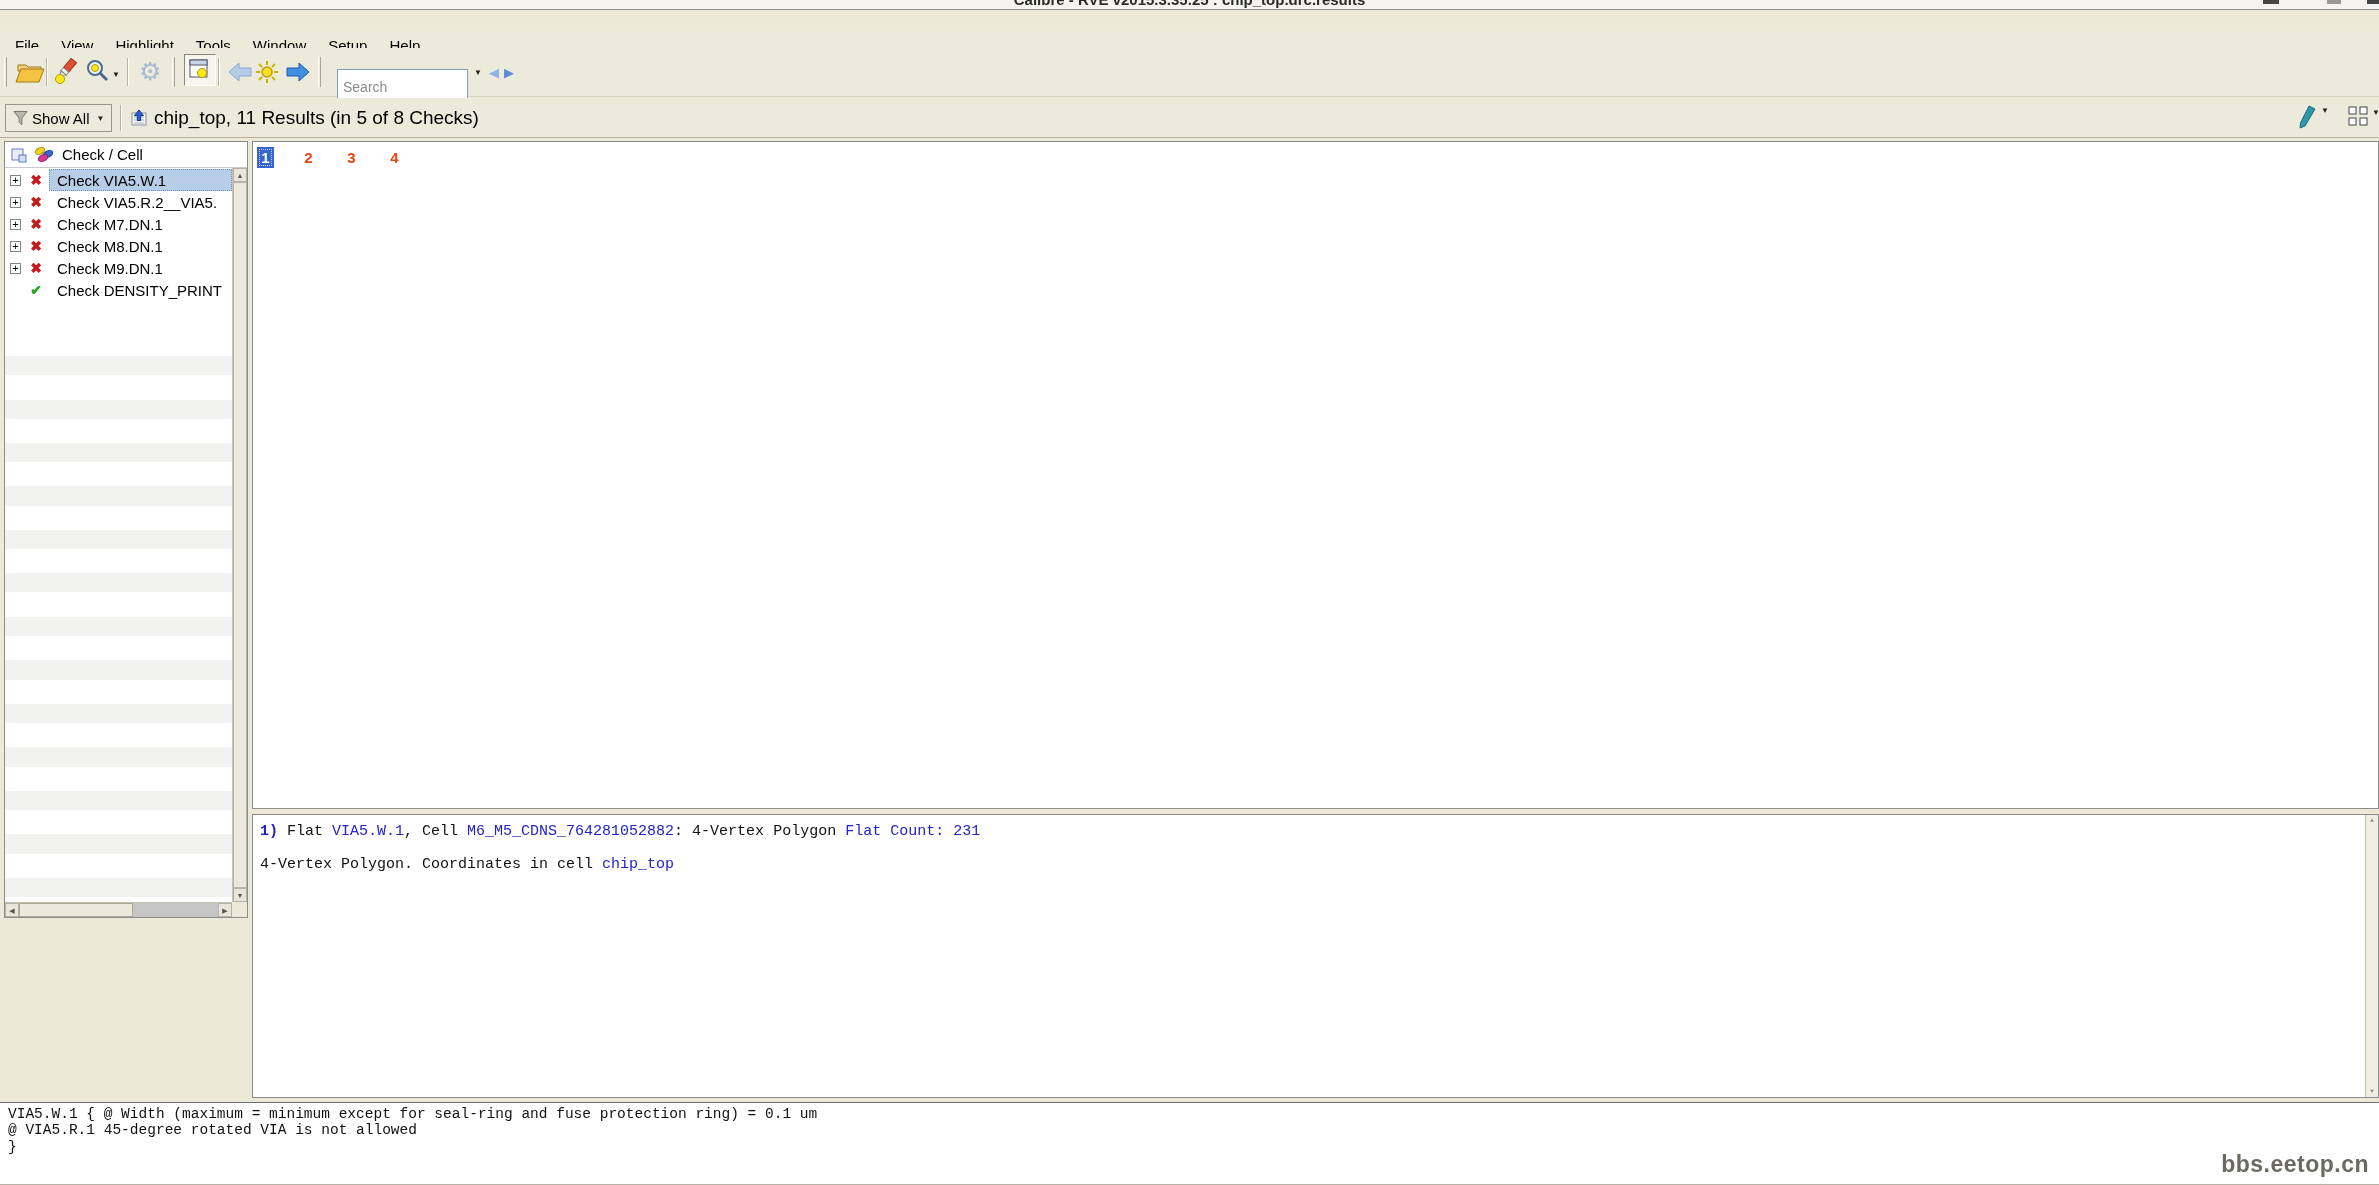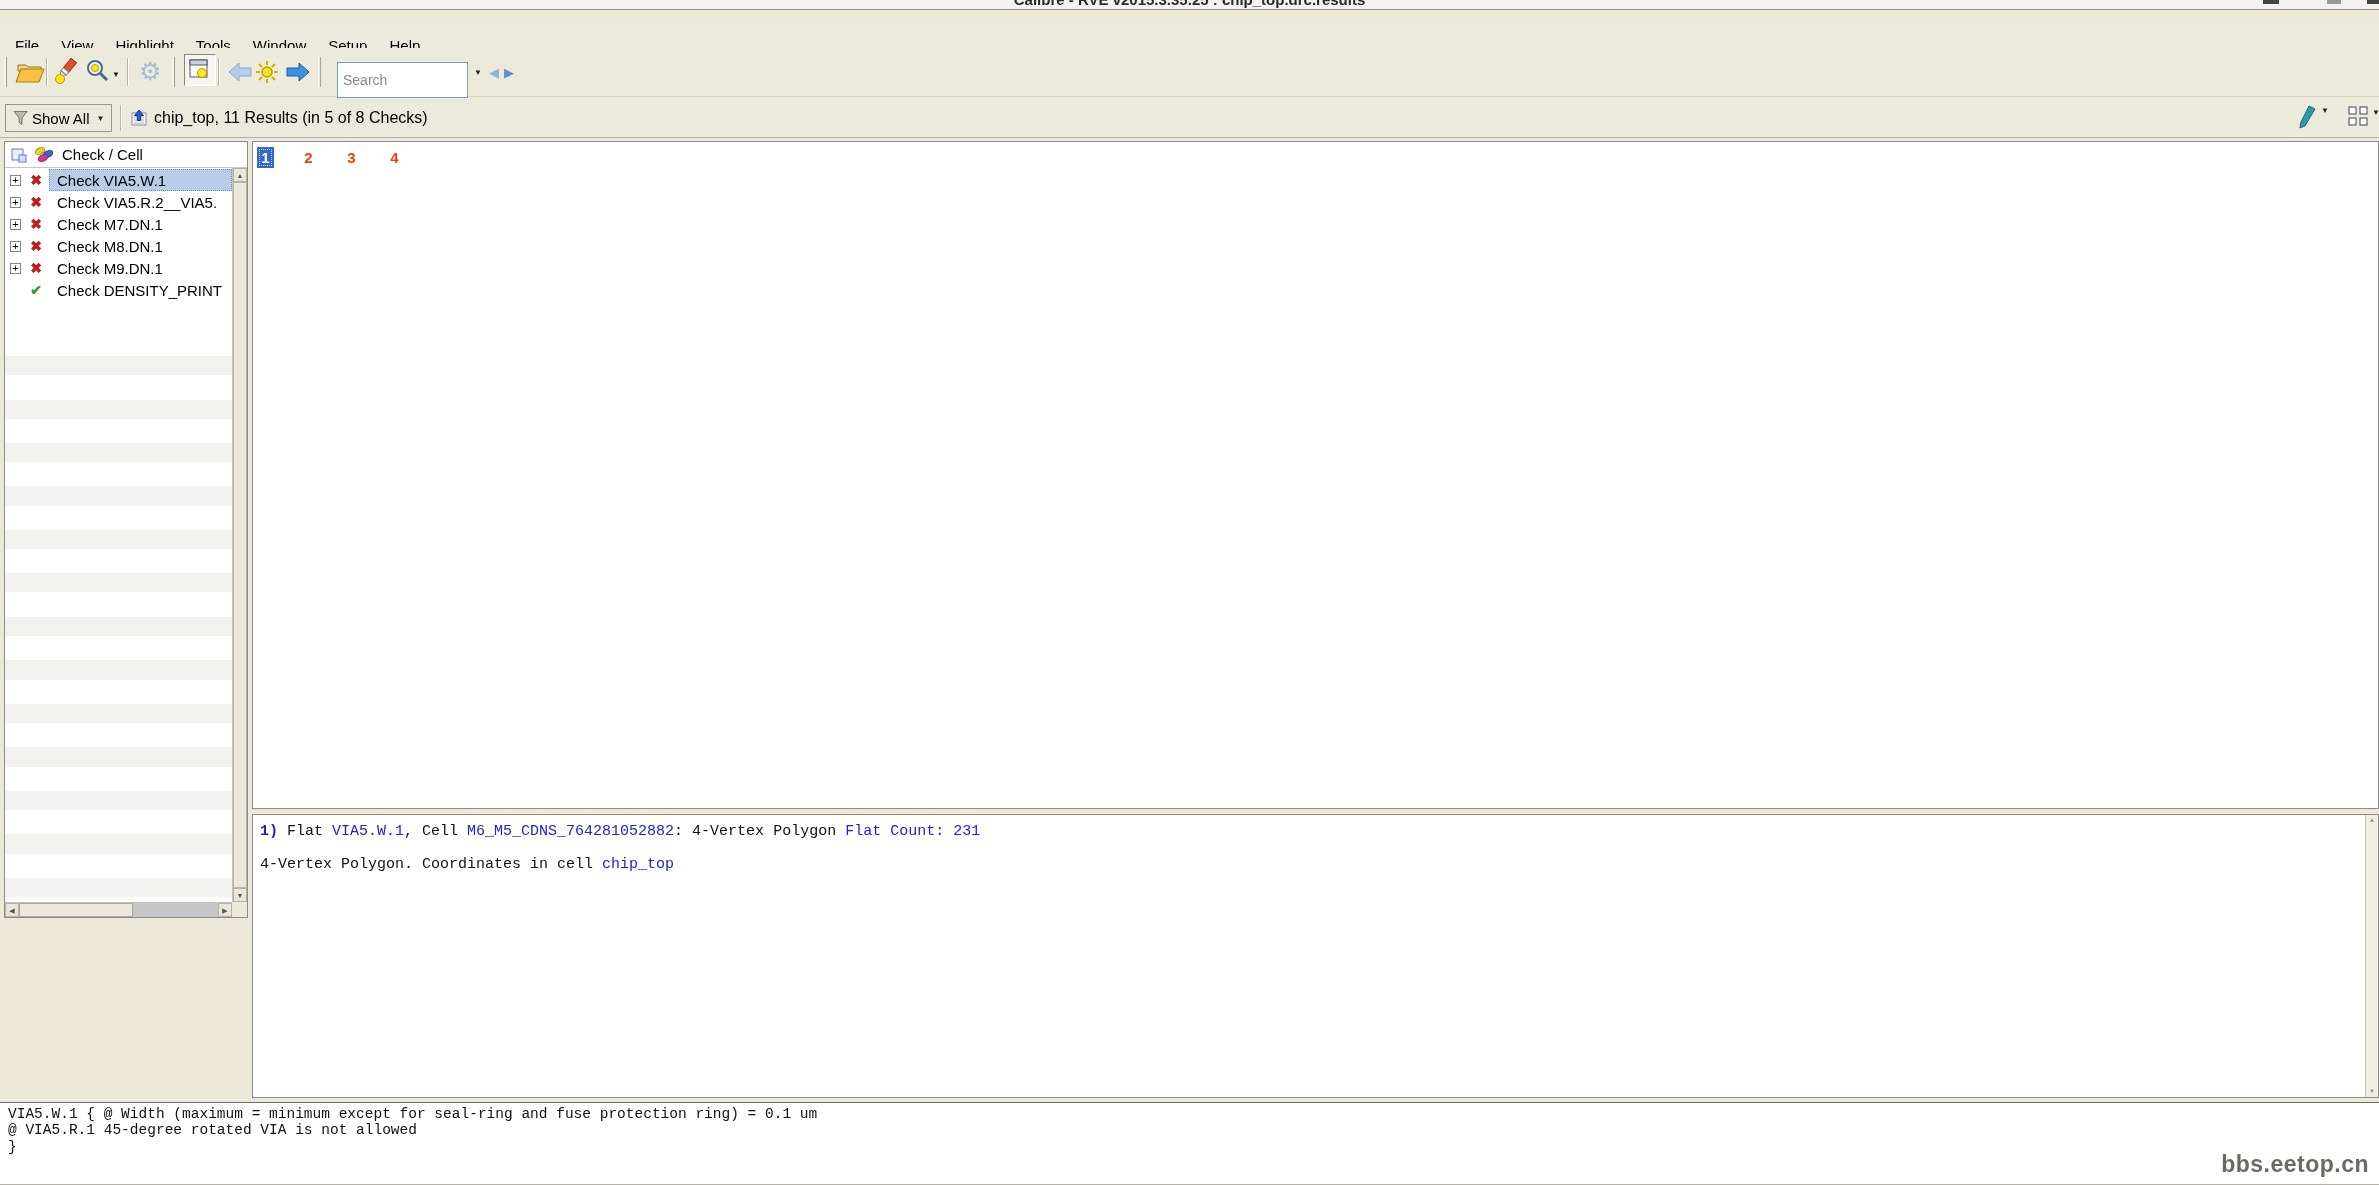--- a/index.html
+++ b/index.html
@@ -19,30 +19,30 @@
 
   
   .toolbar { position:absolute; left:0; top:48px; width:100%; height:49px; background:#eceada; border-bottom:1px solid #d8d5c5; }
   .tb { position:absolute; top:12px; }
   .tb-handle { position:absolute; top:9px; width:3px; height:30px; border-left:1px solid #fffef6; border-right:1px solid #a8a598; }
   .tb-sep { position:absolute; top:10px; width:2px; height:28px; border-left:1px solid #b8b5a8; border-right:1px solid #fffef6; }
   .tb-btn { display:inline-block; }
   .tb-btn.pressed { border:1px solid; border-color:#8a8778 #fffef6 #fffef6 #8a8778; background:#f6f5ef; padding:3px; }
   .dd-arrow { position:absolute; font-size:8px; color:#222; }
   .nav-chev { position:absolute; font-size:13px; }
-  .search-box { position:absolute; top:14px; height:28px; border:1px solid #7f9db9; background:#fff; font-size:14px; padding:17px 5px; color:#333; font-family:"Liberation Sans",sans-serif; }
+  .search-box { position:absolute; top:21px; height:28px; border:1px solid #7f9db9; background:#fff; font-size:14px; padding:17px 5px; color:#333; font-family:"Liberation Sans",sans-serif; }
   .search-box::placeholder { color:#8b8b8b; opacity:1; }
   .gear-glyph { font-size:25px; color:#a7bbd2; line-height:25px; }
 
   
   .filterbar { position:absolute; left:0; top:98px; width:100%; height:40px; background:#eceada; border-bottom:1px solid #b3b0a3; }
   .showall-btn { position:absolute; left:5px; top:6px; height:28px; display:flex; align-items:center; gap:4px; padding:0 7px; border:1px solid #9a978a; background:#eceada; font-size:15px; color:#000; }
   .showall-btn .dd { font-size:8px; color:#222; margin-left:3px; }
   .fb-sep { position:absolute; left:120px; top:7px; width:2px; height:26px; border-left:1px solid #b8b5a8; border-right:1px solid #fffef6; }
-  .result-tab { position:absolute; left:130px; top:6px; height:28px; display:flex; align-items:center; gap:6px; font-size:16px; color:#000; }
+  .result-tab { position:absolute; left:130px; top:6px; height:28px; display:flex; align-items:center; gap:6px; font-size:19px; color:#000; }
   .fb-right { position:absolute; top:6px; display:flex; align-items:flex-start; }
 
   
   .tree-panel { position:absolute; left:4px; top:141px; width:244px; height:777px; background:#fff; border:1px solid #8c8c8c; }
   .tree-header { position:absolute; left:0; top:0; right:0; height:26px; background:#fff; border-bottom:1px solid #c9c9c9; display:flex; align-items:center; gap:6px; padding-left:6px; font-size:15px; color:#000; }
   .tree-rows { position:absolute; left:0; top:26px; right:15px; bottom:15px; overflow:hidden; }
   .tree-stripes { position:absolute; left:0; top:188px; right:0; bottom:0; background:repeating-linear-gradient(to bottom,#f2f2f1 0 19px,#ffffff 19px 43.5px); }
   .tree-row { position:absolute; left:0; right:0; height:22px; display:flex; align-items:center; white-space:nowrap; overflow:hidden; font-size:15px; color:#000; }
   .tree-row .expander { width:11px; height:11px; border:1px solid #848484; background:#fff; margin-left:5px; font-size:11px; line-height:9px; text-align:center; color:#000; flex:0 0 11px; }
   .tree-row .expander.hidden { visibility:hidden; }

